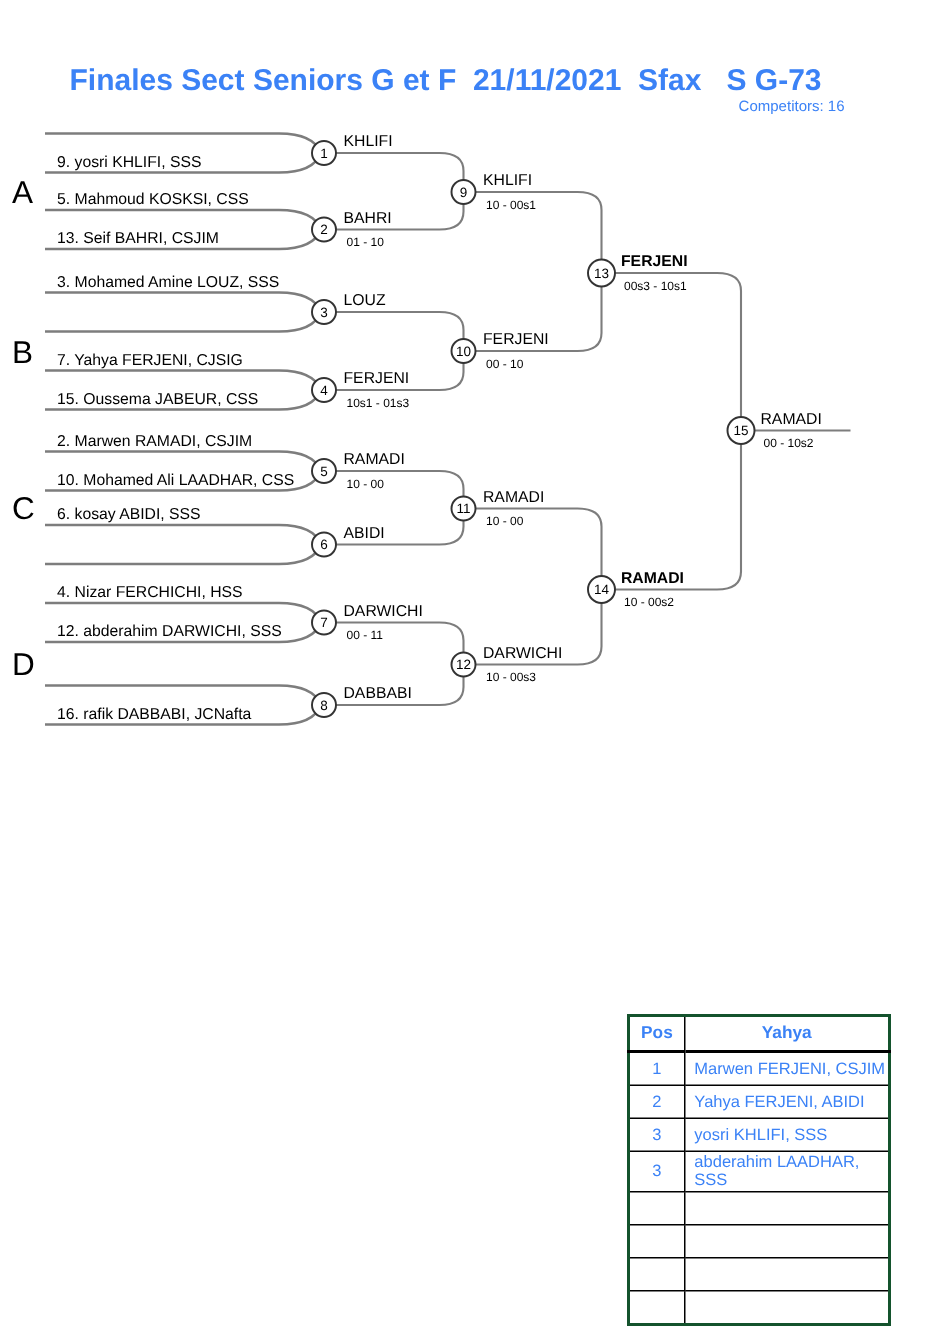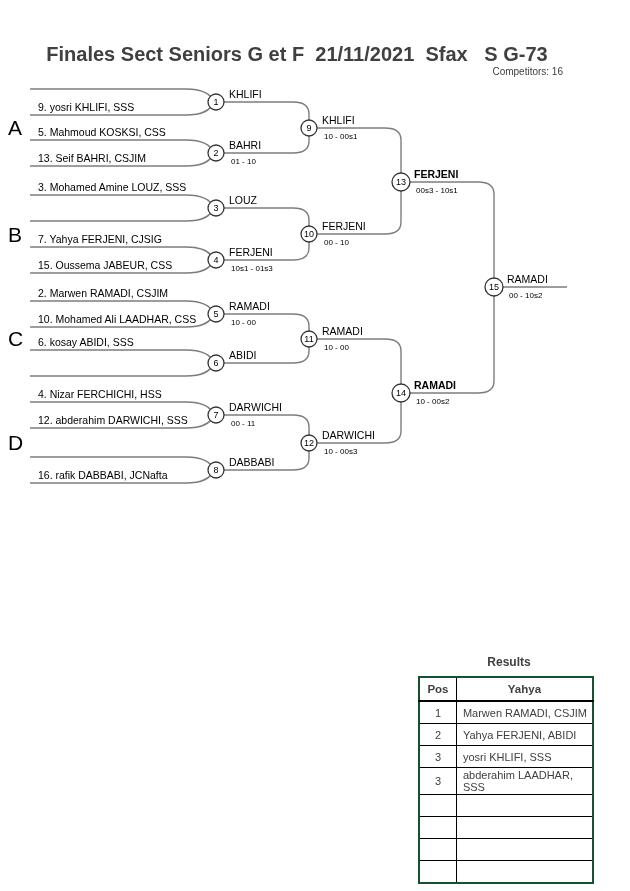--- a/index.html
+++ b/index.html
@@ -1,17 +1,17 @@
 <!DOCTYPE html>
 <html><head>
 <meta charset="utf-8">
 <style>
   html,body{margin:0;padding:0;background:#fff;}
   .page{position:relative;width:594px;height:891px;background:#fff;overflow:hidden;
-        font-family:"Liberation Sans",sans-serif;color:#404040;}
+        font-family:"Liberation Sans",sans-serif;color:#3b82f6;}
   .title{position:absolute;top:43px;left:0;width:100%;text-align:center;
          font-size:20px;font-weight:700;white-space:pre;}
   .competitors{position:absolute;top:66px;right:31px;font-size:10px;}
   .bracket-svg{position:absolute;top:0;left:0;}
   .bracket-svg text{font-family:"Liberation Sans",sans-serif;fill:#000;}
   .slot-label{font-size:10.5px;}
   .winner-name{font-size:10.5px;}
   .winner-name.bold{font-weight:700;}
   .score{font-size:8px;}
   .match-num{font-size:9px;text-anchor:middle;}
@@ -161,31 +161,30 @@
       <text class="score" x="324" y="454">10 - 00s3</text>
       <text class="winner-name bold" x="414" y="177.5">FERJENI</text>
       <text class="score" x="416" y="193">00s3 - 10s1</text>
       <text class="winner-name bold" x="414" y="388.5">RAMADI</text>
       <text class="score" x="416" y="404">10 - 00s2</text>
       <text class="winner-name" x="507" y="282.5">RAMADI</text>
       <text class="score" x="509" y="298">00 - 10s2</text>
     </g>
   </svg>
 
-  <div class="results-title">Results</div>
 
   <table class="results">
     <tbody>
         <tr>
       <th class="pos-col">Pos</th>
       <th class="name-col">Yahya</th>
     </tr>
     <tr>
       <td class="pos-cell">1</td>
-      <td class="name-cell">Marwen RAMADI, CSJIM</td>
+      <td class="name-cell">Marwen FERJENI, CSJIM</td>
     </tr>
     <tr>
       <td class="pos-cell">2</td>
       <td class="name-cell">Yahya FERJENI, ABIDI</td>
     </tr>
     <tr>
       <td class="pos-cell">3</td>
       <td class="name-cell">yosri KHLIFI, SSS</td>
     </tr>
     <tr>

